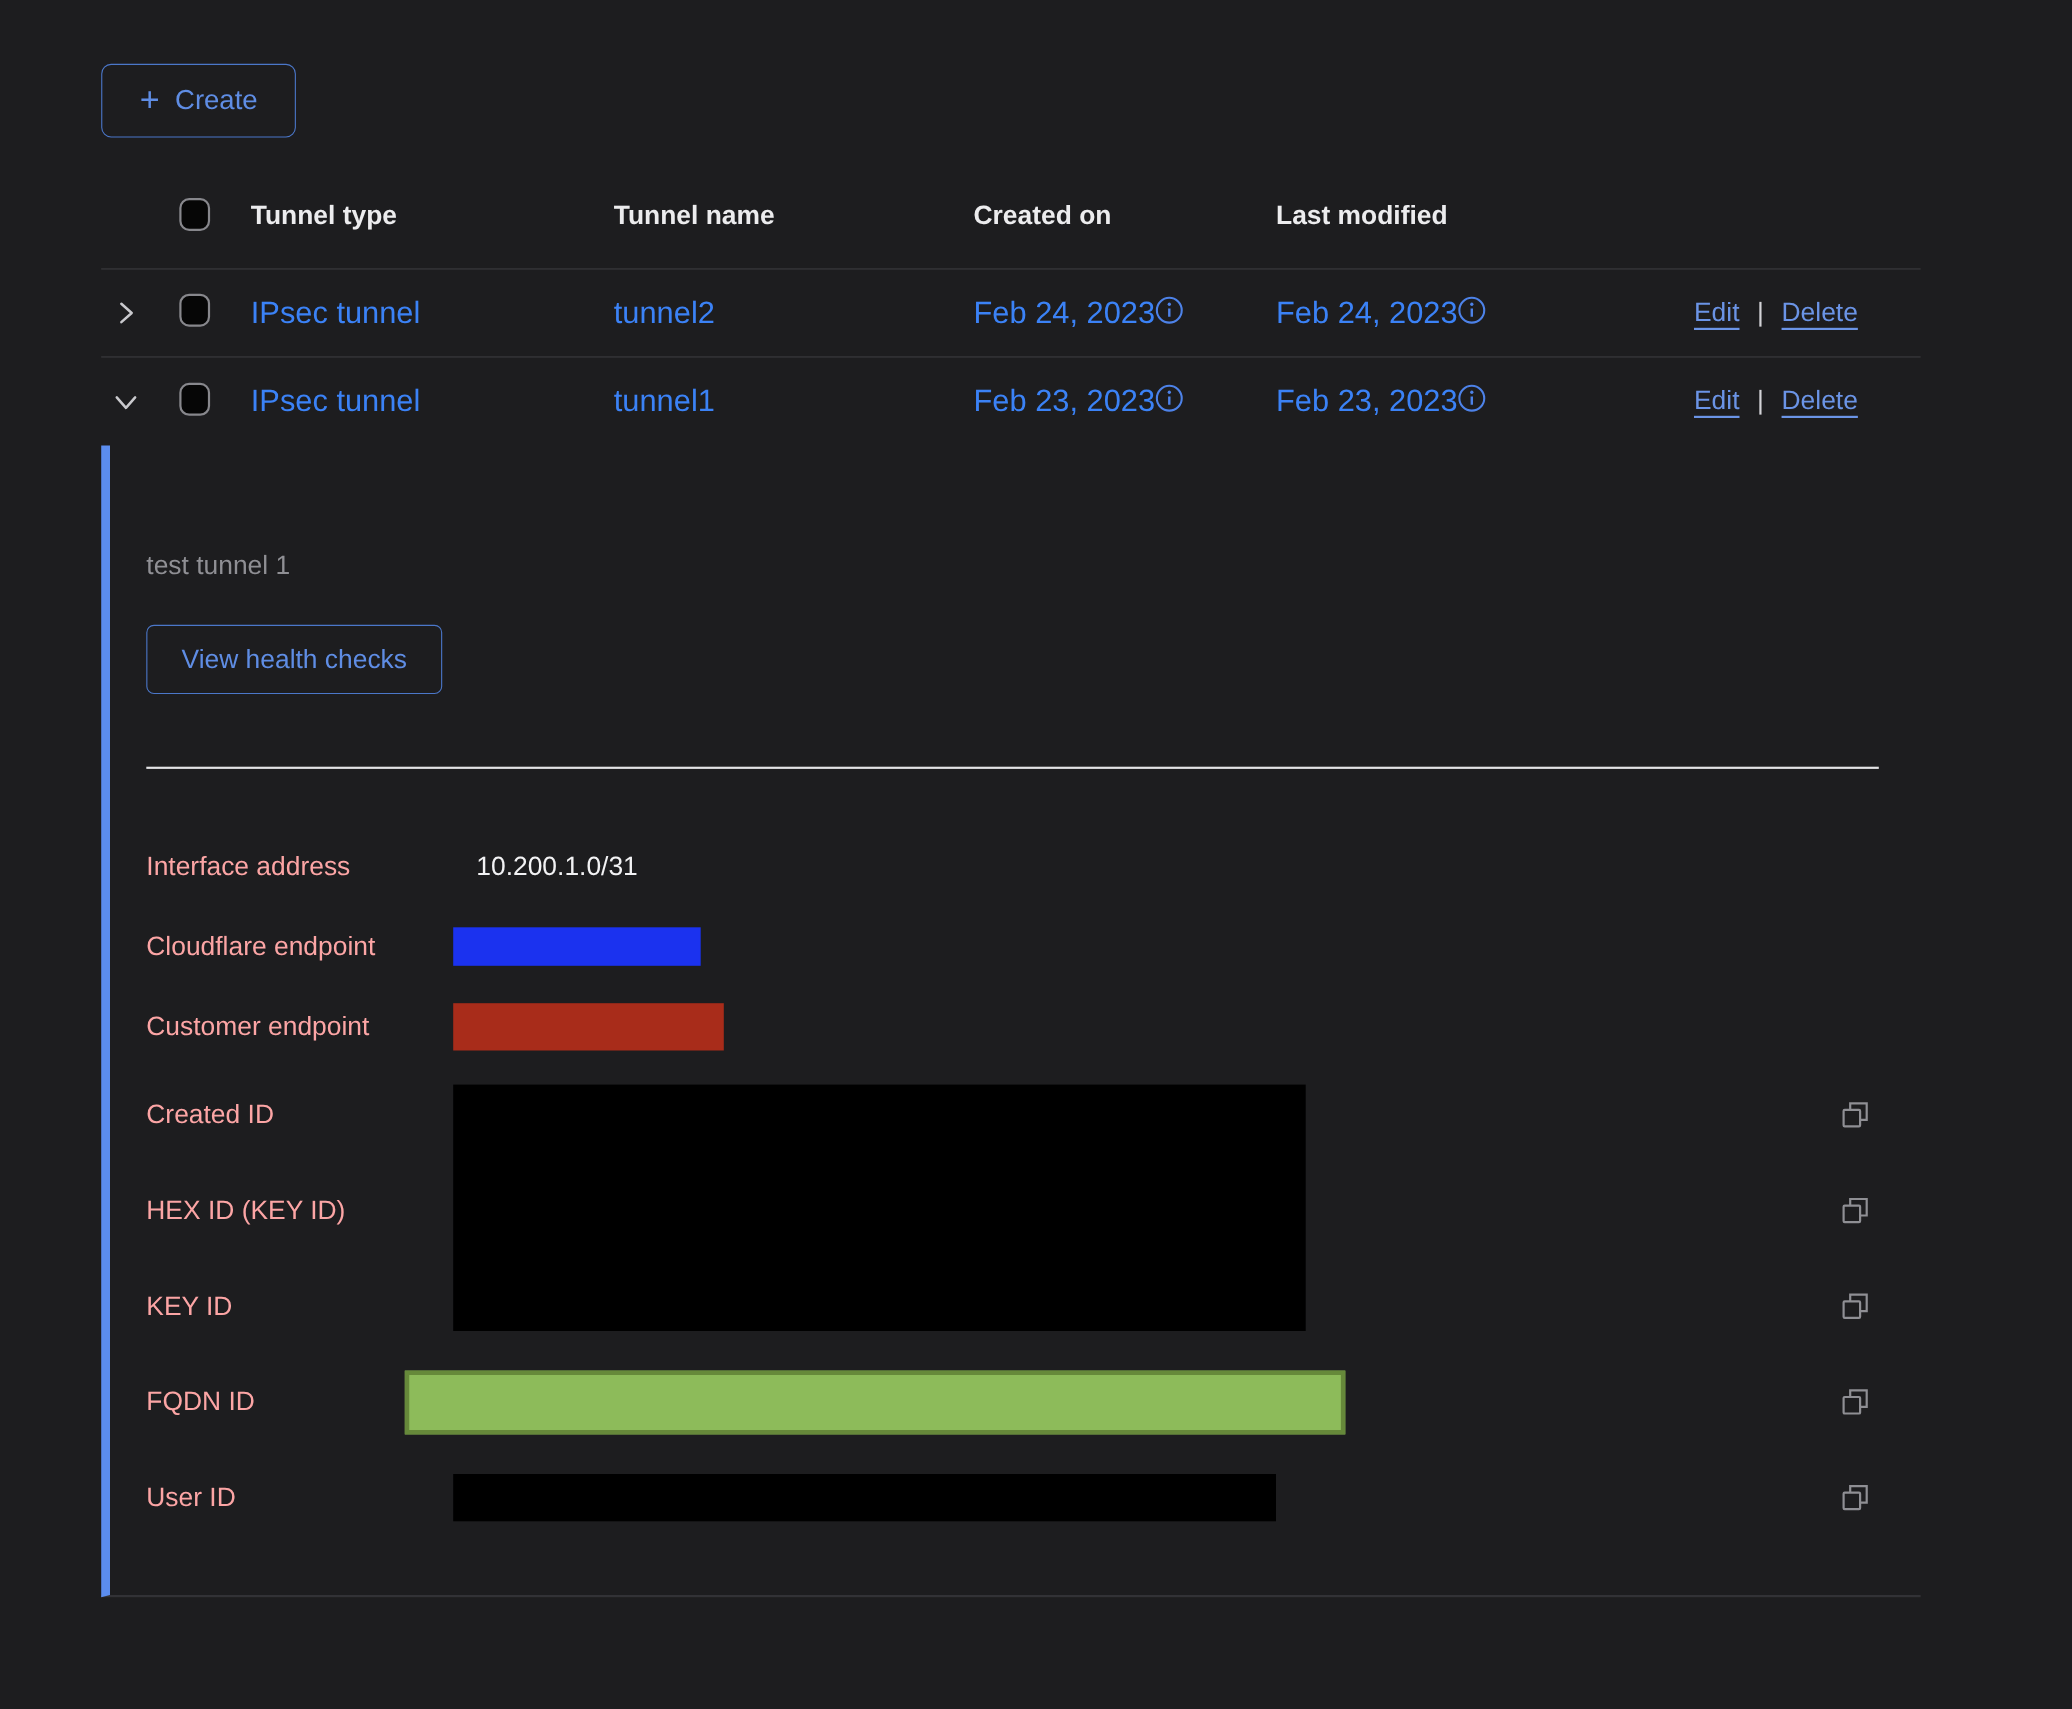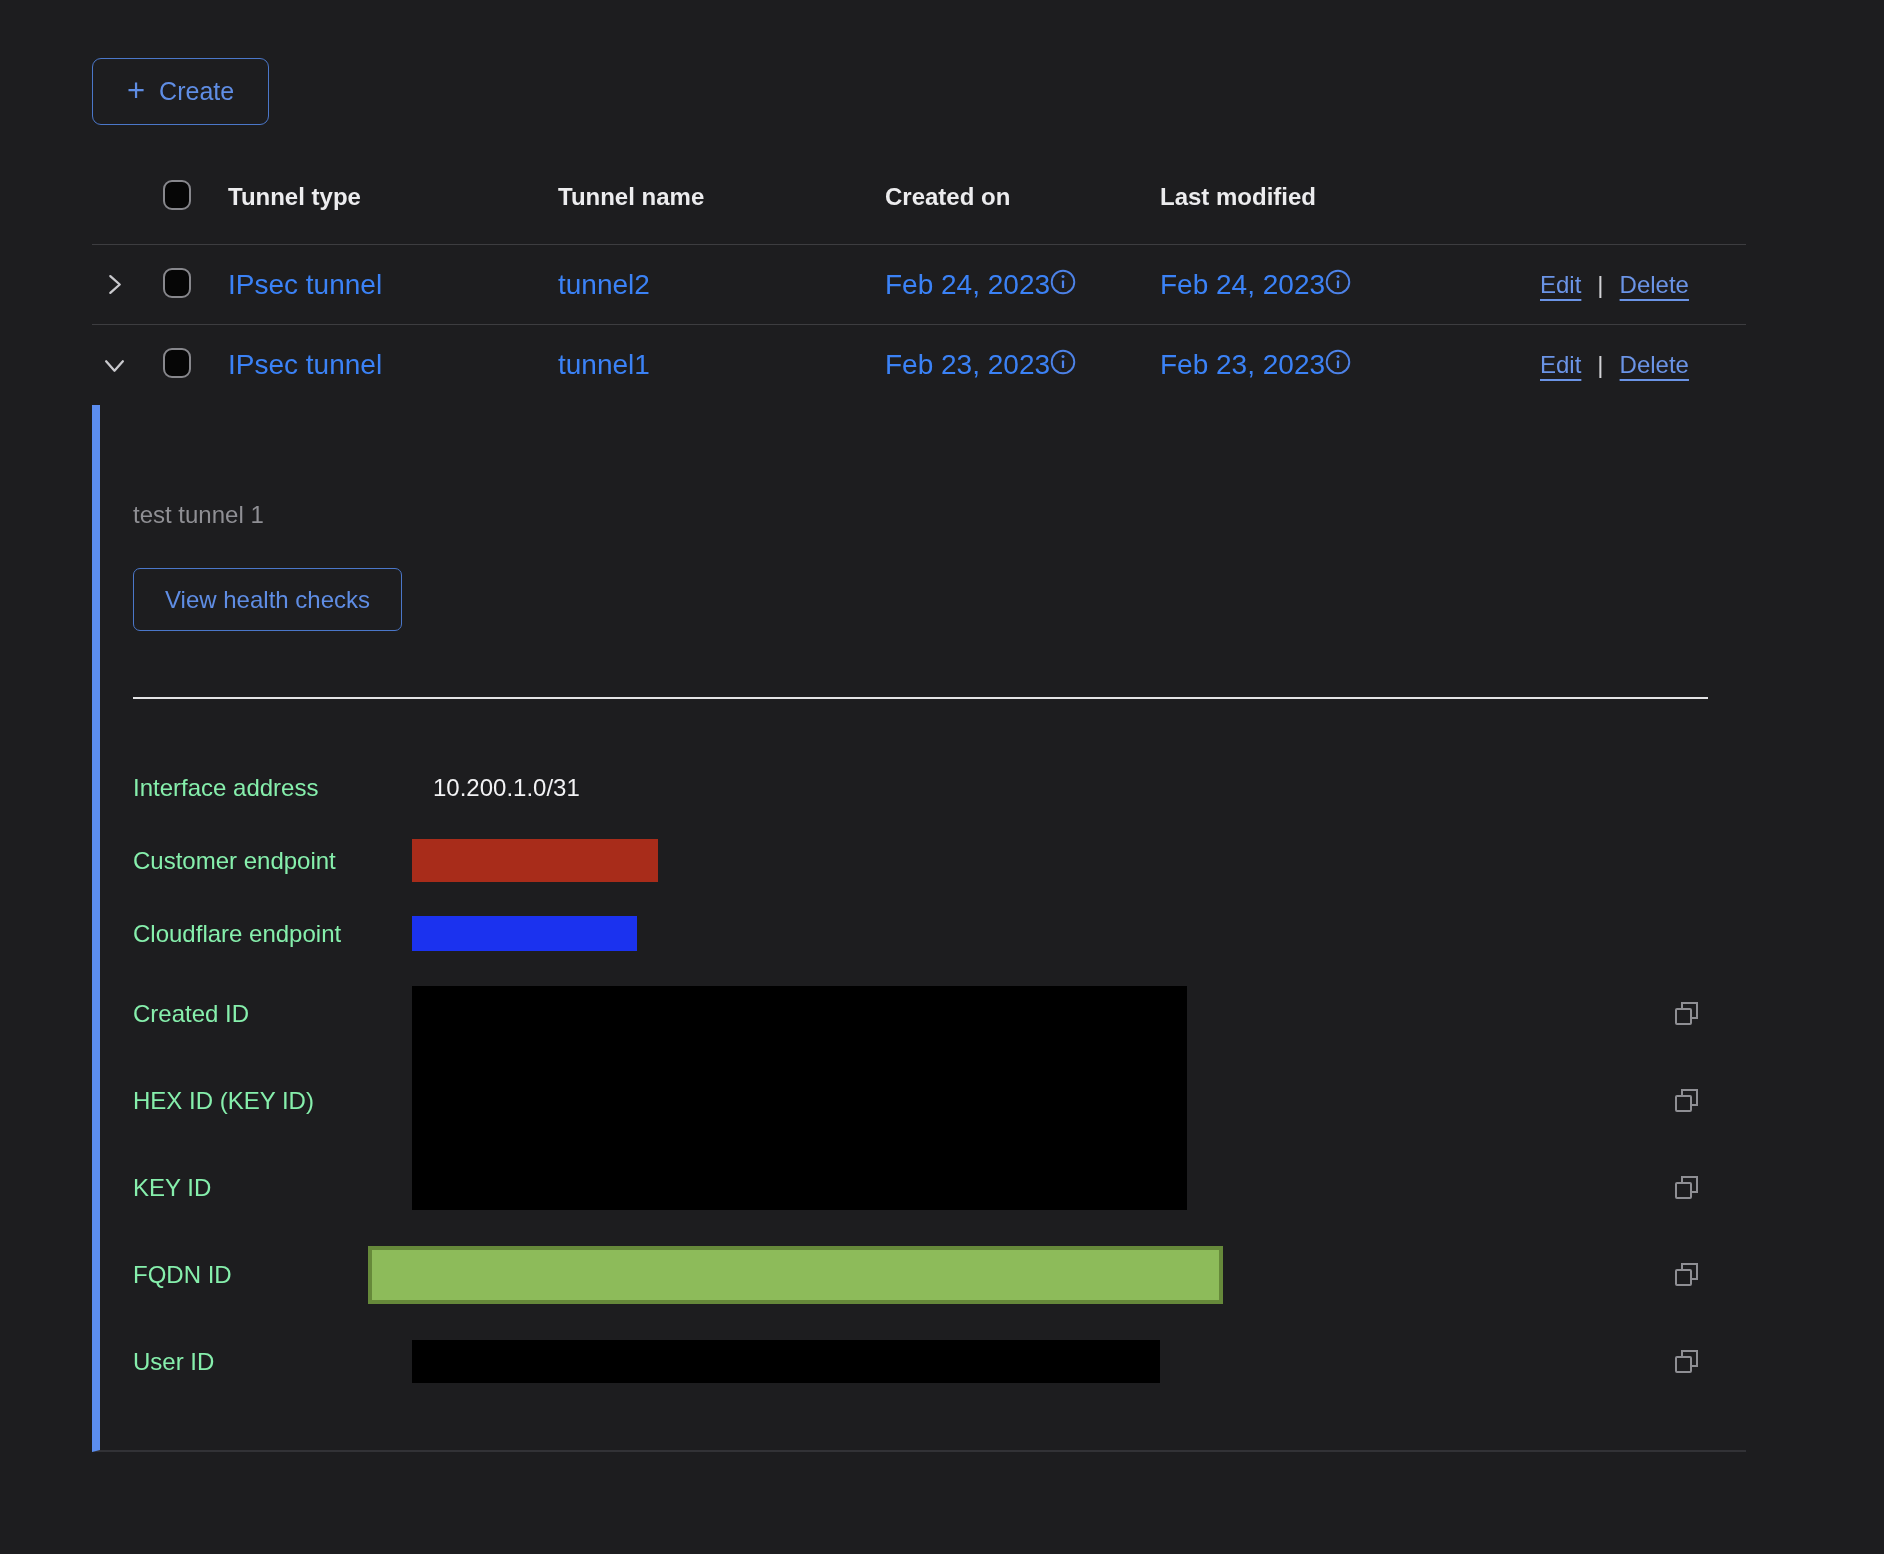--- a/index.html
+++ b/index.html
@@ -61,21 +61,21 @@
     background: transparent; border: 1.5px solid #4b77c9; border-radius: 7px;
     color: #5f8de4; font-size: 24px; font-family: inherit; cursor: pointer;
     display: inline-flex; align-items: center;
   }
   .hr-light { width: 1575px; height: 2px; background: #e3e3e5; border: none; margin-top: 66px; }
 
   .fields { position: relative; width: 1575px; margin-top: 52px; }
   .frow { display: flex; align-items: center; }
   .frow.h73 { height: 73px; }
   .frow.h87 { height: 87px; }
-  .flabel { width: 279px; font-size: 24px; color: #86efac; flex: none; }
+  .flabel { width: 279px; font-size: 24px; color: #fca5a5; flex: none; }
   .fvalue { font-size: 24px; color: #f2f2f4; padding-left: 21px; }
   .copy-btn { margin-left: auto; margin-right: 6px; background: none; border: none; padding: 0; display: flex; cursor: pointer; }
 
   .redact { flex: none; }
   .redact.red  { width: 246px; height: 43px; background: #a82c1a; }
   .redact.blue { width: 225px; height: 35px; background: #1b32ef; }
   .redact.green{ width: 855px; height: 58px; margin-left: -44px; background: #8dbb5a; border: 4px solid #66893a; }
   .redact.black{ width: 748px; height: 43px; background: #000000; }
   .redact-span {
     position: absolute; left: 279px; top: 235px; width: 775px; height: 224px;
@@ -189,29 +189,29 @@
       <div class="hr-light"></div>
 
       <div class="fields">
 
         <div class="frow h73">
           <div class="flabel">Interface address</div>
           <div class="fvalue">10.200.1.0/31</div>
         </div>
 
         <div class="frow h73">
+          <div class="flabel">Cloudflare endpoint</div>
+          <div class="redact blue"></div>
+        </div>
+
+        <div class="frow h73">
           <div class="flabel">Customer endpoint</div>
           <div class="redact red"></div>
         </div>
 
-        <div class="frow h73">
-          <div class="flabel">Cloudflare endpoint</div>
-          <div class="redact blue"></div>
-        </div>
-
         <div class="redact-span"></div>
 
         <div class="frow h87">
           <div class="flabel">Created ID</div>
           <button class="copy-btn">
             <svg width="30" height="30" viewBox="0 0 30 30" fill="none" stroke="#8f8f94" stroke-width="2">
                 <rect x="4" y="10" width="15" height="15" rx="1"></rect>
                 <path d="M10 10 V4 H25 V19 H19"></path>
               </svg>
           </button>

